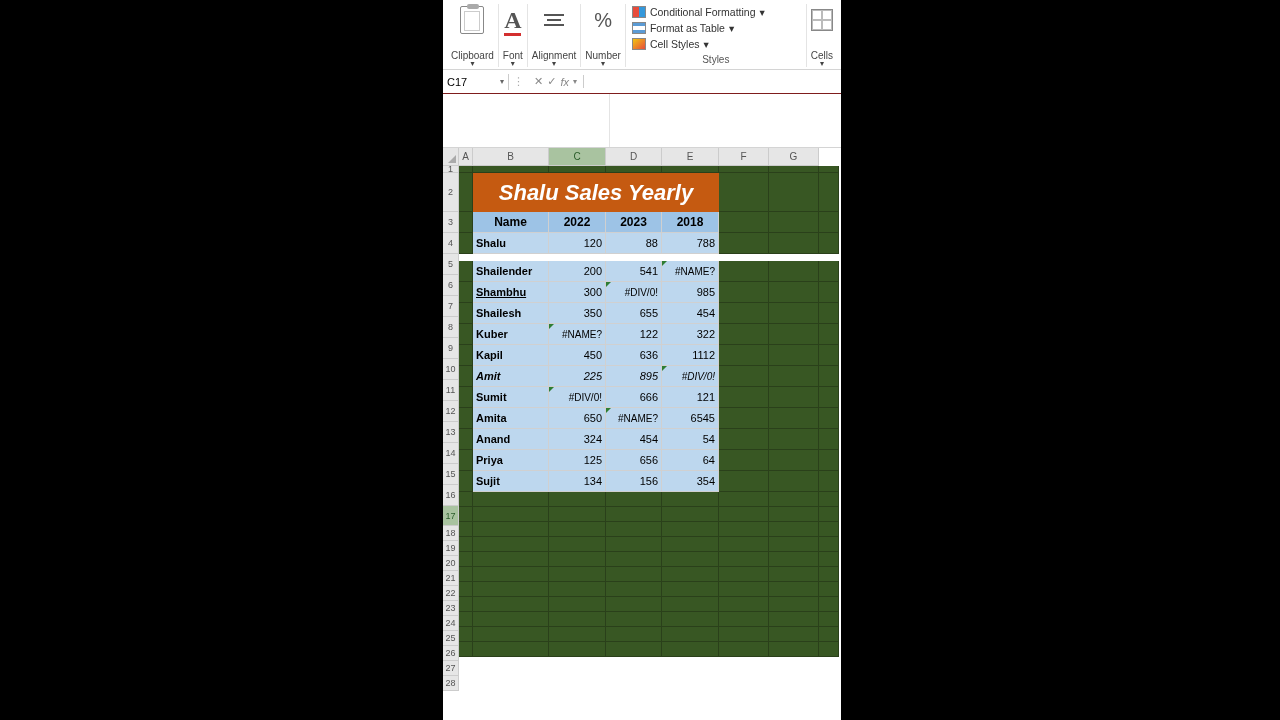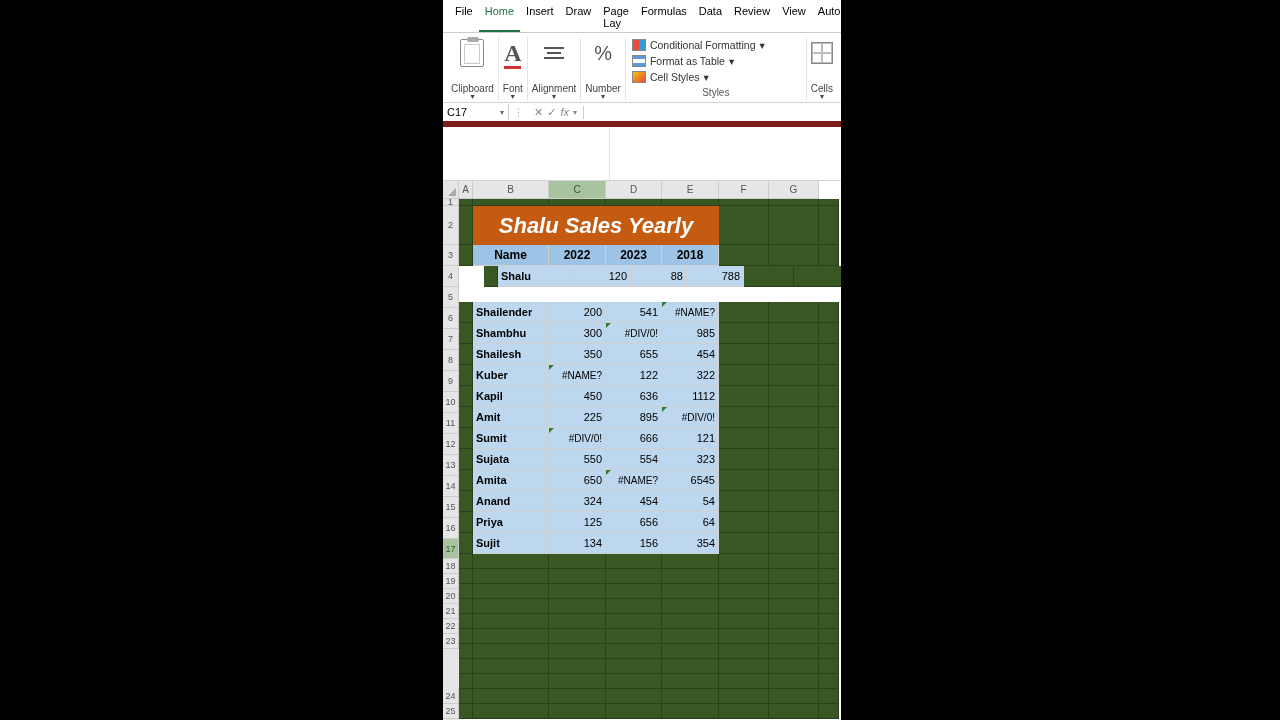--- a/index.html
+++ b/index.html
@@ -36,21 +36,21 @@
 .styles-group .style-btn { display: flex; align-items: center; gap: 4px; font-size: 10.5px; padding: 2px 0; color: #333; cursor: pointer; }
 .style-btn .mini-icon { width: 14px; height: 12px; border: 1px solid #888; display: inline-block; }
 .cond-fmt { background: linear-gradient(to right, #e74c3c 50%, #3498db 50%); }
 .fmt-table { background: linear-gradient(#5b9bd5 33%, #fff 33%, #fff 66%, #5b9bd5 66%); }
 .cell-st { background: linear-gradient(to bottom right, #f1c40f, #e74c3c); }
 .styles-label { font-size: 10px; color: #555; text-align: center; margin-top: 2px; }
 
 .cells-icon { width: 22px; height: 22px; border: 1px solid #888; display: grid; grid-template-columns: 1fr 1fr; grid-template-rows: 1fr 1fr; }
 .cells-icon span { border: 0.5px solid #bbb; }
 
-.namebox-row { display: flex; align-items: center; border-bottom: 6px solid #7f1d1d; height: 24px; font-size: 11px; background: #fff; }
+.namebox-row { display: flex; align-items: center; border-bottom: 1px solid #7f1d1d; height: 24px; font-size: 11px; background: #fff; }
 .namebox { width: 66px; padding: 2px 4px; border-right: 1px solid #ccc; display: flex; align-items: center; justify-content: space-between; }
 .namebox-arrow { font-size: 8px; color: #666; }
 .fx-controls { display: flex; align-items: center; gap: 4px; padding: 0 6px; color: #888; border-right: 1px solid #ccc; }
 .fx-controls span { font-size: 11px; }
 .fx-label { font-style: italic; }
 
 .formula-expand { height: 54px; border-bottom: 1px solid #d4d4d4; display: flex; }
 .formula-expand .left-pad { width: 167px; border-right: 1px solid #e4e4e4; }
 .formula-expand .right-area { flex: 1; }
 
@@ -88,32 +88,20 @@
 .colD { width: 56px; }
 .colE { width: 57px; }
 .colF { width: 50px; }
 .colG { width: 50px; }
 </style>
 </head>
 <body>
 
 <div class="app-frame">
 
-  <div class="menubar">
-    <span>File</span>
-    <span class="active">Home</span>
-    <span>Insert</span>
-    <span>Draw</span>
-    <span>Page Lay</span>
-    <span>Formulas</span>
-    <span>Data</span>
-    <span>Review</span>
-    <span>View</span>
-    <span>Automate</span>
-  </div>
 
   <div class="ribbon">
     <div class="rgroup">
       <div class="icon-area">
           <div class="clipboard-icon"></div>
         </div>
       <div class="label drop-arrow">Clipboard</div>
     </div>
     <div class="rgroup">
       <div class="icon-area">
@@ -217,21 +205,21 @@
         <div style="height: 21px;">14</div>
         <div style="height: 21px;">15</div>
         <div style="height: 21px;">16</div>
         <div class="selected" style="height: 20px;">17</div>
         <div style="height: 15px;">18</div>
         <div style="height: 15px;">19</div>
         <div style="height: 15px;">20</div>
         <div style="height: 15px;">21</div>
         <div style="height: 15px;">22</div>
         <div style="height: 15px;">23</div>
-        <div style="height: 15px; margin-top: 40px;">24</div>
+        <div style="height: 15px;">24</div>
         <div style="height: 15px;">25</div>
         <div style="height: 15px;">26</div>
         <div style="height: 15px;">27</div>
         <div style="height: 15px;">28</div>
       </div>
 
     <div class="cells" id="cells-container">
         <div class="cell-row" style="height: 7px;">
           <div class="cell green-bg" style="width: 14px; height: 7px;"></div>
           <div class="cell green-bg" style="width: 76px; height: 7px;"></div>
@@ -252,21 +240,21 @@
         <div class="cell-row" style="height: 21px;">
           <div class="cell green-bg" style="width: 14px; height: 21px;"></div>
           <div class="cell header-cell" style="width: 76px; height: 21px;">Name</div>
           <div class="cell header-cell" style="width: 57px; height: 21px;">2022</div>
           <div class="cell header-cell" style="width: 56px; height: 21px;">2023</div>
           <div class="cell header-cell" style="width: 57px; height: 21px;">2018</div>
           <div class="cell green-bg" style="width: 50px; height: 21px;"></div>
           <div class="cell green-bg" style="width: 50px; height: 21px;"></div>
           <div class="cell green-bg" style="width: 20px; height: 21px;"></div>
         </div>
-        <div class="cell-row" style="height: 36px; padding-left: 25px;">
+        <div class="cell-row" style="height: 28px;">
           <div class="cell green-bg" style="width: 14px; height: 21px;"></div>
           <div class="cell name-cell" style="width: 76px; height: 21px;">Shalu</div>
           <div class="cell num-cell" style="width: 57px; height: 21px;">120</div>
           <div class="cell num-cell" style="width: 56px; height: 21px;">88</div>
           <div class="cell num-cell" style="width: 57px; height: 21px;">788</div>
           <div class="cell green-bg" style="width: 50px; height: 21px;"></div>
           <div class="cell green-bg" style="width: 50px; height: 21px;"></div>
           <div class="cell green-bg" style="width: 20px; height: 21px;"></div>
         </div>
         <div class="cell-row" style="height: 21px;">
@@ -274,21 +262,21 @@
           <div class="cell name-cell" style="width: 76px; height: 21px;">Shailender</div>
           <div class="cell num-cell" style="width: 57px; height: 21px;">200</div>
           <div class="cell num-cell" style="width: 56px; height: 21px;">541</div>
           <div class="cell err-cell" style="width: 57px; height: 21px;">#NAME?</div>
           <div class="cell green-bg" style="width: 50px; height: 21px;"></div>
           <div class="cell green-bg" style="width: 50px; height: 21px;"></div>
           <div class="cell green-bg" style="width: 20px; height: 21px;"></div>
         </div>
         <div class="cell-row" style="height: 21px;">
           <div class="cell green-bg" style="width: 14px; height: 21px;"></div>
-          <div class="cell name-cell" style="width: 76px; height: 21px;">Shambhu</div>
+          <div class="cell name-cell" style="width: 76px; height: 21px; text-decoration: underline;">Shambhu</div>
           <div class="cell num-cell" style="width: 57px; height: 21px;">300</div>
           <div class="cell err-cell" style="width: 56px; height: 21px;">#DIV/0!</div>
           <div class="cell num-cell" style="width: 57px; height: 21px;">985</div>
           <div class="cell green-bg" style="width: 50px; height: 21px;"></div>
           <div class="cell green-bg" style="width: 50px; height: 21px;"></div>
           <div class="cell green-bg" style="width: 20px; height: 21px;"></div>
         </div>
         <div class="cell-row" style="height: 21px;">
           <div class="cell green-bg" style="width: 14px; height: 21px;"></div>
           <div class="cell name-cell" style="width: 76px; height: 21px;">Shailesh</div>
@@ -312,21 +300,21 @@
         <div class="cell-row" style="height: 21px;">
           <div class="cell green-bg" style="width: 14px; height: 21px;"></div>
           <div class="cell name-cell" style="width: 76px; height: 21px;">Kapil</div>
           <div class="cell num-cell" style="width: 57px; height: 21px;">450</div>
           <div class="cell num-cell" style="width: 56px; height: 21px;">636</div>
           <div class="cell num-cell" style="width: 57px; height: 21px;">1112</div>
           <div class="cell green-bg" style="width: 50px; height: 21px;"></div>
           <div class="cell green-bg" style="width: 50px; height: 21px;"></div>
           <div class="cell green-bg" style="width: 20px; height: 21px;"></div>
         </div>
-        <div class="cell-row" style="height: 21px;">
+        <div class="cell-row" style="height: 21px; font-style: italic;">
           <div class="cell green-bg" style="width: 14px; height: 21px;"></div>
           <div class="cell name-cell" style="width: 76px; height: 21px;">Amit</div>
           <div class="cell num-cell" style="width: 57px; height: 21px;">225</div>
           <div class="cell num-cell" style="width: 56px; height: 21px;">895</div>
           <div class="cell err-cell" style="width: 57px; height: 21px;">#DIV/0!</div>
           <div class="cell green-bg" style="width: 50px; height: 21px;"></div>
           <div class="cell green-bg" style="width: 50px; height: 21px;"></div>
           <div class="cell green-bg" style="width: 20px; height: 21px;"></div>
         </div>
         <div class="cell-row" style="height: 21px;">
@@ -334,30 +322,20 @@
           <div class="cell name-cell" style="width: 76px; height: 21px;">Sumit</div>
           <div class="cell err-cell" style="width: 57px; height: 21px;">#DIV/0!</div>
           <div class="cell num-cell" style="width: 56px; height: 21px;">666</div>
           <div class="cell num-cell" style="width: 57px; height: 21px;">121</div>
           <div class="cell green-bg" style="width: 50px; height: 21px;"></div>
           <div class="cell green-bg" style="width: 50px; height: 21px;"></div>
           <div class="cell green-bg" style="width: 20px; height: 21px;"></div>
         </div>
         <div class="cell-row" style="height: 21px;">
           <div class="cell green-bg" style="width: 14px; height: 21px;"></div>
-          <div class="cell name-cell" style="width: 76px; height: 21px;">Sujata</div>
-          <div class="cell num-cell" style="width: 57px; height: 21px;">550</div>
-          <div class="cell num-cell" style="width: 56px; height: 21px;">554</div>
-          <div class="cell num-cell" style="width: 57px; height: 21px;">323</div>
-          <div class="cell green-bg" style="width: 50px; height: 21px;"></div>
-          <div class="cell green-bg" style="width: 50px; height: 21px;"></div>
-          <div class="cell green-bg" style="width: 20px; height: 21px;"></div>
-        </div>
-        <div class="cell-row" style="height: 21px;">
-          <div class="cell green-bg" style="width: 14px; height: 21px;"></div>
           <div class="cell name-cell" style="width: 76px; height: 21px;">Amita</div>
           <div class="cell num-cell" style="width: 57px; height: 21px;">650</div>
           <div class="cell err-cell" style="width: 56px; height: 21px;">#NAME?</div>
           <div class="cell num-cell" style="width: 57px; height: 21px;">6545</div>
           <div class="cell green-bg" style="width: 50px; height: 21px;"></div>
           <div class="cell green-bg" style="width: 50px; height: 21px;"></div>
           <div class="cell green-bg" style="width: 20px; height: 21px;"></div>
         </div>
         <div class="cell-row" style="height: 21px;">
           <div class="cell green-bg" style="width: 14px; height: 21px;"></div>

